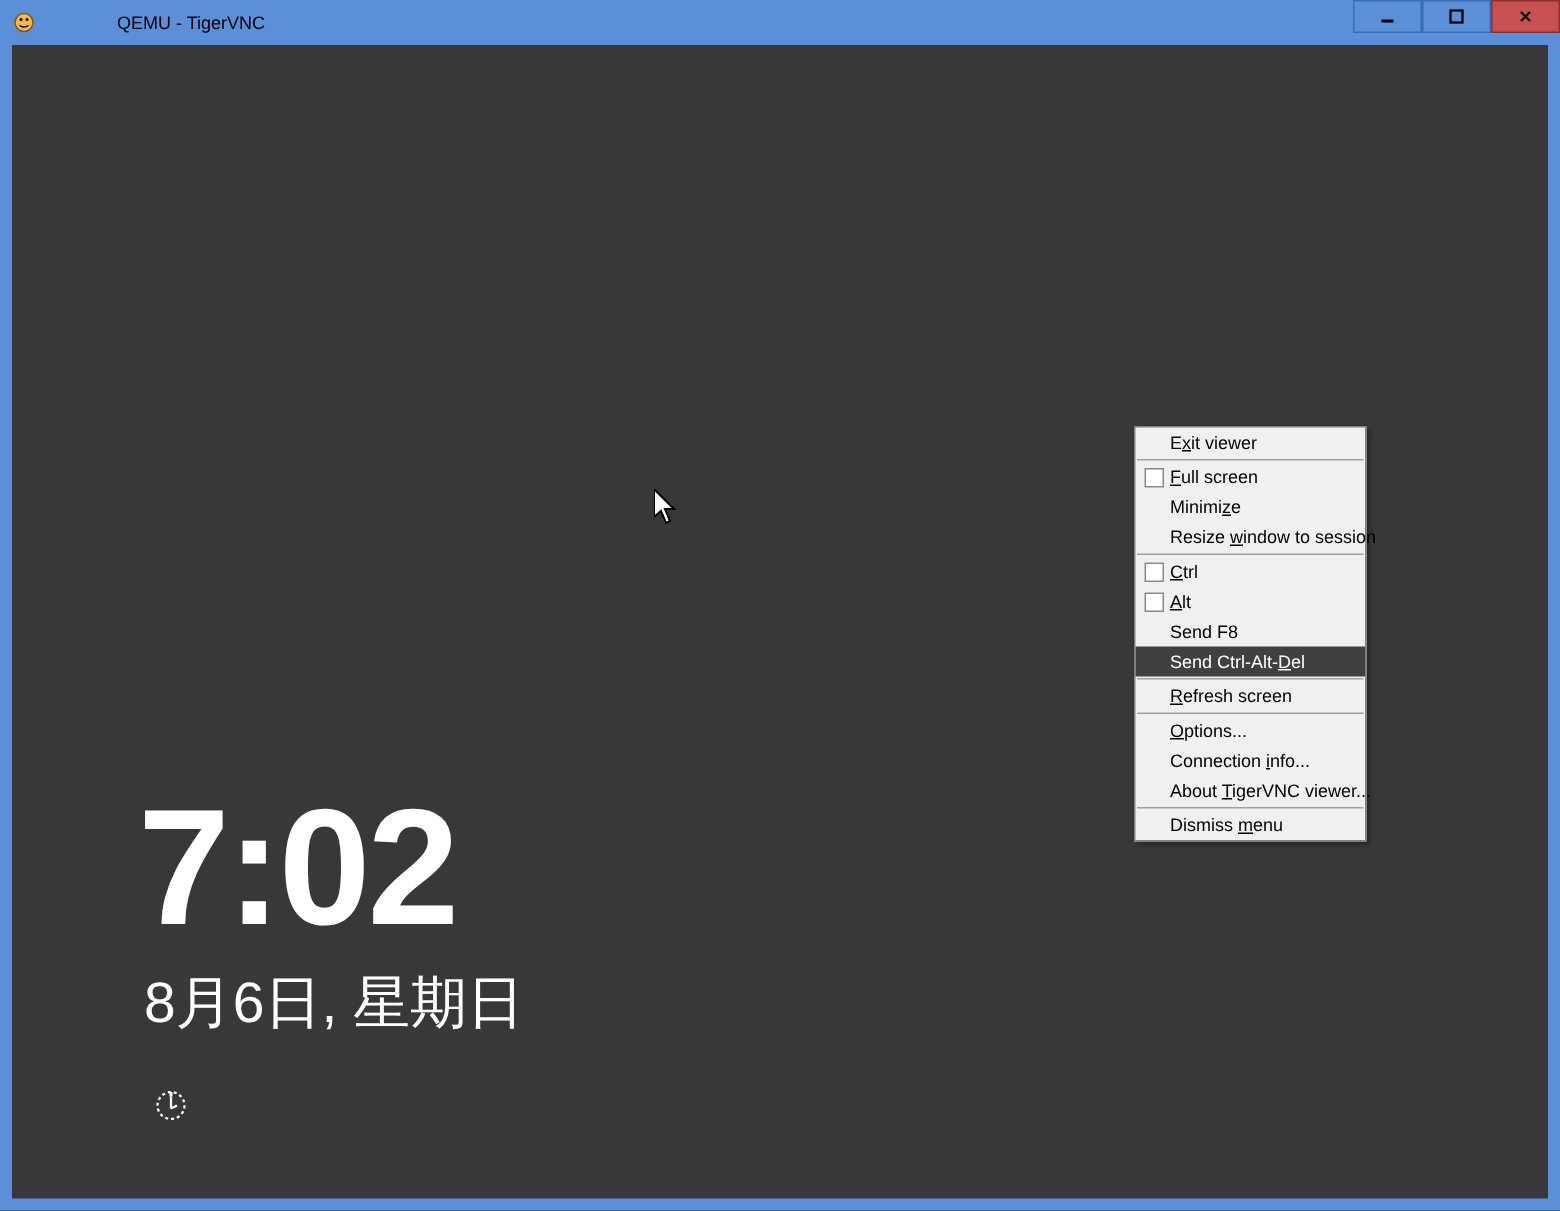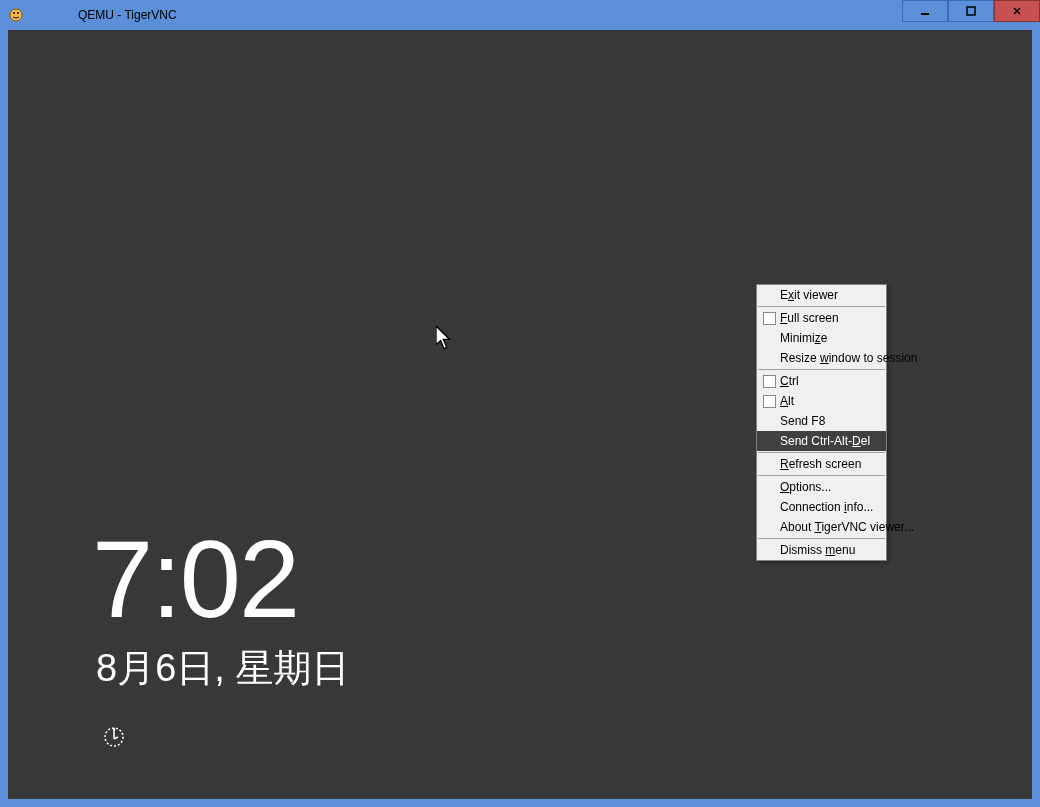--- a/index.html
+++ b/index.html
@@ -68,21 +68,21 @@
     font-size: 20px;
     font-weight: 300;
     font-family: "Microsoft YaHei","Segoe UI",sans-serif;
   }
   .lock-time {
     position: absolute;
     left: 84px;
     bottom: 165px;
     color: #fff;
     font-size: 110px;
-    font-weight: 400;
+    font-weight: 700;
     line-height: 1;
     font-family: "Segoe UI Light","Segoe UI",sans-serif;
     letter-spacing: -2px;
     margin-top: 21px;
   }
   .lock-date {
     position: absolute;
     left: 88px;
     bottom: 105px;
     color: #fff;
@@ -104,21 +104,21 @@
     left: 428px;
     top: 296px;
     width: 16px;
     height: 20px;
     z-index: 5;
   }
   .context-menu {
     position: absolute;
     left: 748px;
     top: 254px;
-    width: 131px;
+    width: 155px;
     background: #f0f0f0;
     border: 1px solid #808080;
     box-shadow: 2px 2px 3px rgba(0,0,0,0.3);
     font-size: 12px;
     font-family: Tahoma, "MS Sans Serif", sans-serif;
     z-index: 10;
   }
   .menu-item {
     padding: 2px 6px 2px 6px;
     white-space: nowrap;

